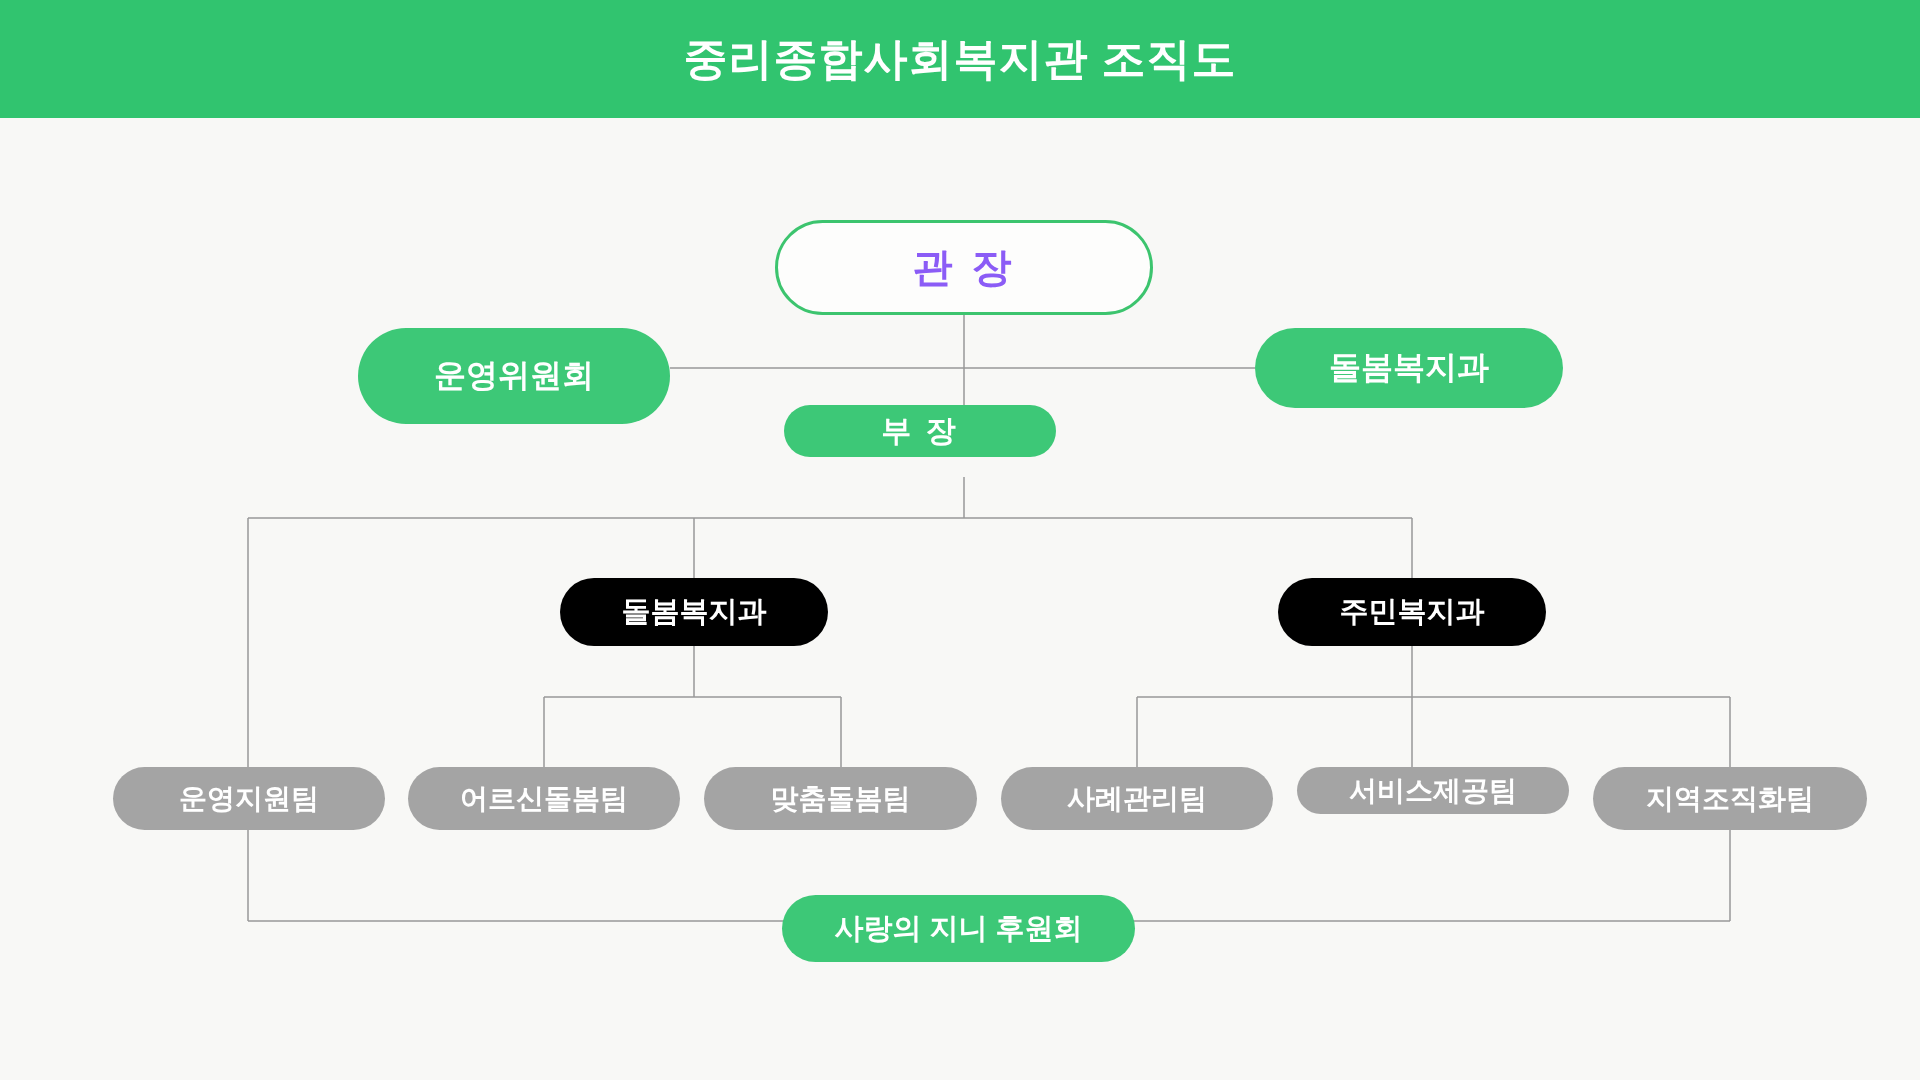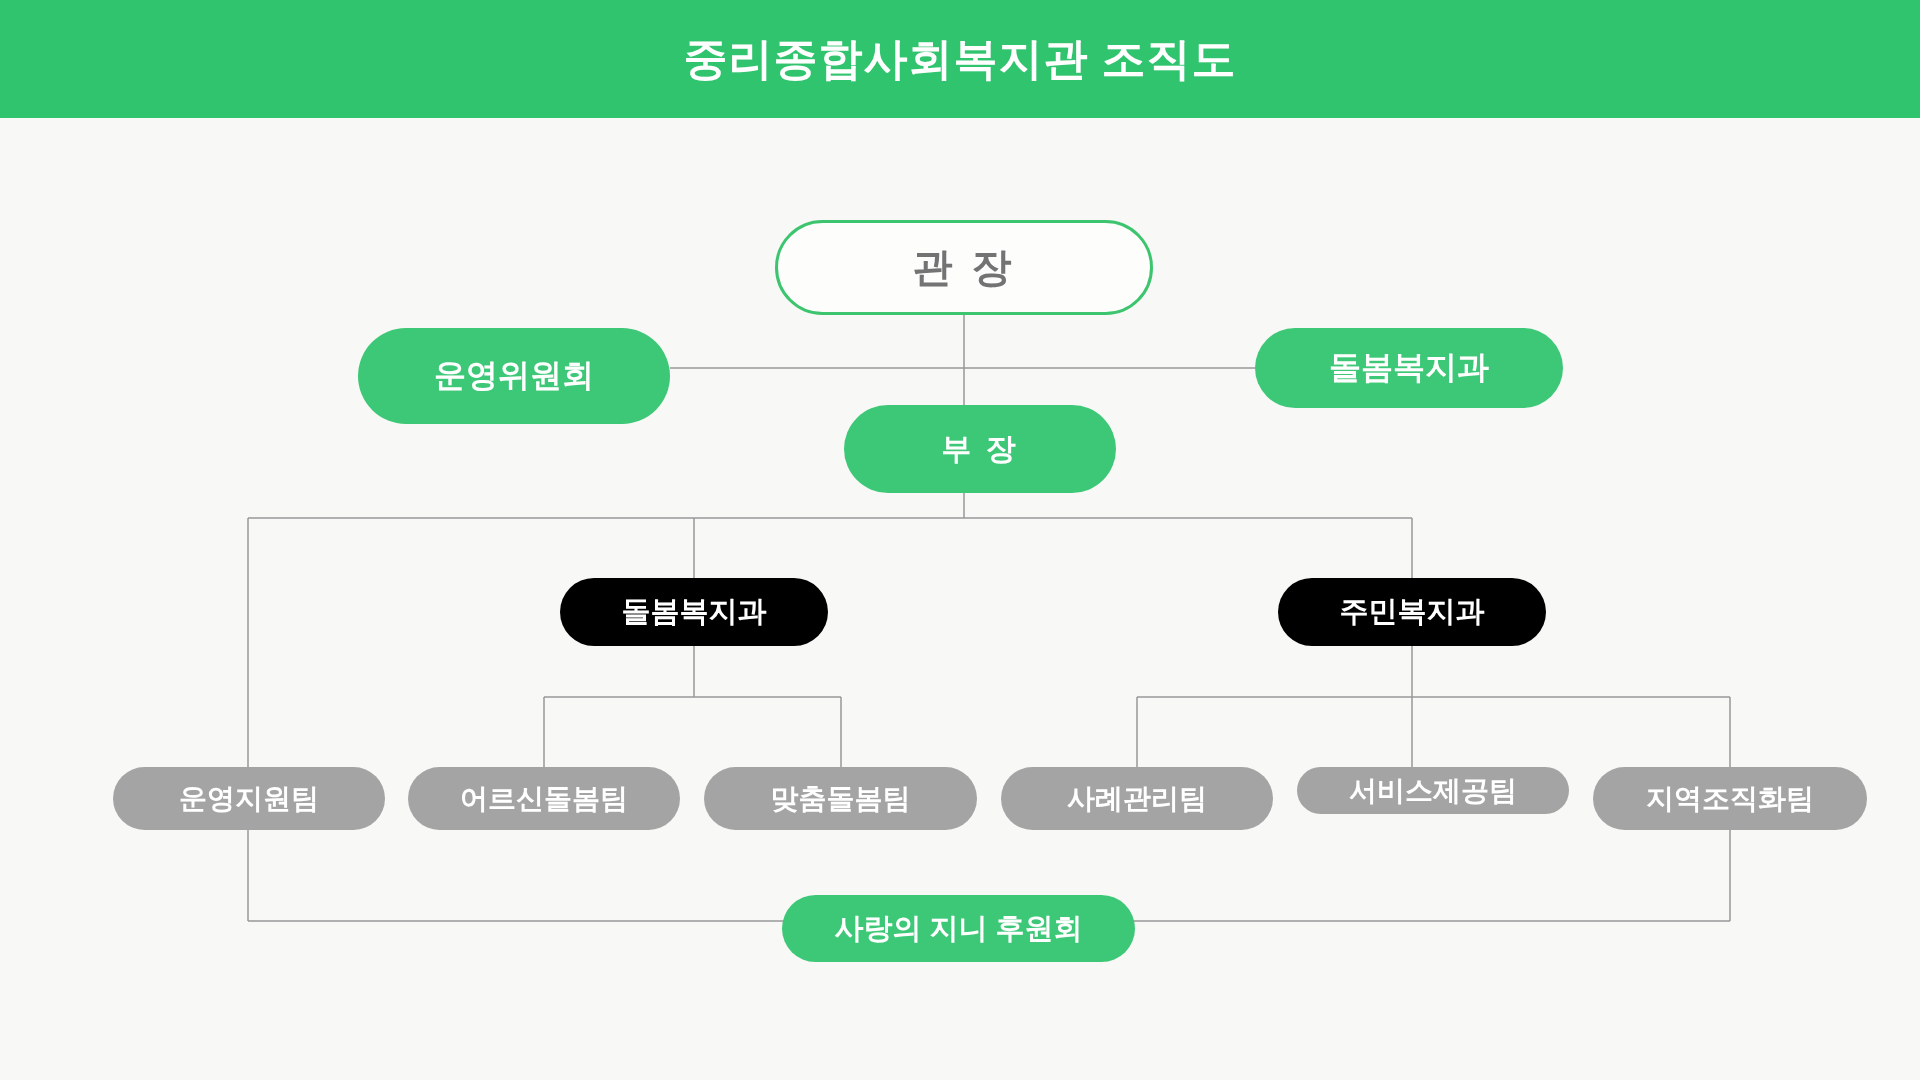--- a/index.html
+++ b/index.html
@@ -48,35 +48,35 @@
     color: #ffffff;
     white-space: nowrap;
     box-sizing: border-box;
   }
   .node.green { background: #3dc877; }
   .node.teal  { background: #000000; }
   .node.gray  { background: #a4a4a4; }
   .node.director {
     background: #fdfdfc;
     border: 3px solid #3cc46e;
-    color: #737373;
+    color: #8b5cf6;
     font-size: 40px;
     letter-spacing: 4px;
   }
   .lv-advisory { font-size: 32px; }
   .lv-manager  { font-size: 30px; letter-spacing: 3px; }
   .lv-dept     { font-size: 29px; }
   .lv-team     { font-size: 28px; }
   .lv-support  { font-size: 29px; }
 
   
   .pos-director   { left: 775px;  top: 220px; width: 378px; height: 95px; }
   .pos-advisory-0 { left: 358px;  top: 328px; width: 312px; height: 96px; }
   .pos-advisory-1 { left: 1255px; top: 328px; width: 308px; height: 80px; }
-  .pos-manager    { left: 844px;  top: 405px; width: 272px; height: 88px; }
+  .pos-manager    { left: 784px;  top: 405px; width: 272px; height: 52px; }
   .pos-dept-0     { left: 560px;  top: 578px; width: 268px; height: 68px; }
   .pos-dept-1     { left: 1278px; top: 578px; width: 268px; height: 68px; }
   .pos-team-0 { left: 113px;  top: 767px; width: 272px; height: 63px; }
   .pos-team-1 { left: 408px;  top: 767px; width: 272px; height: 63px; }
   .pos-team-2 { left: 704px;  top: 767px; width: 273px; height: 63px; }
   .pos-team-3 { left: 1001px; top: 767px; width: 272px; height: 63px; }
   .pos-team-4 { left: 1297px; top: 767px; width: 272px; height: 47px; }
   .pos-team-5 { left: 1593px; top: 767px; width: 274px; height: 63px; }
   .pos-support    { left: 782px;  top: 895px; width: 353px; height: 67px; }
 </style>

